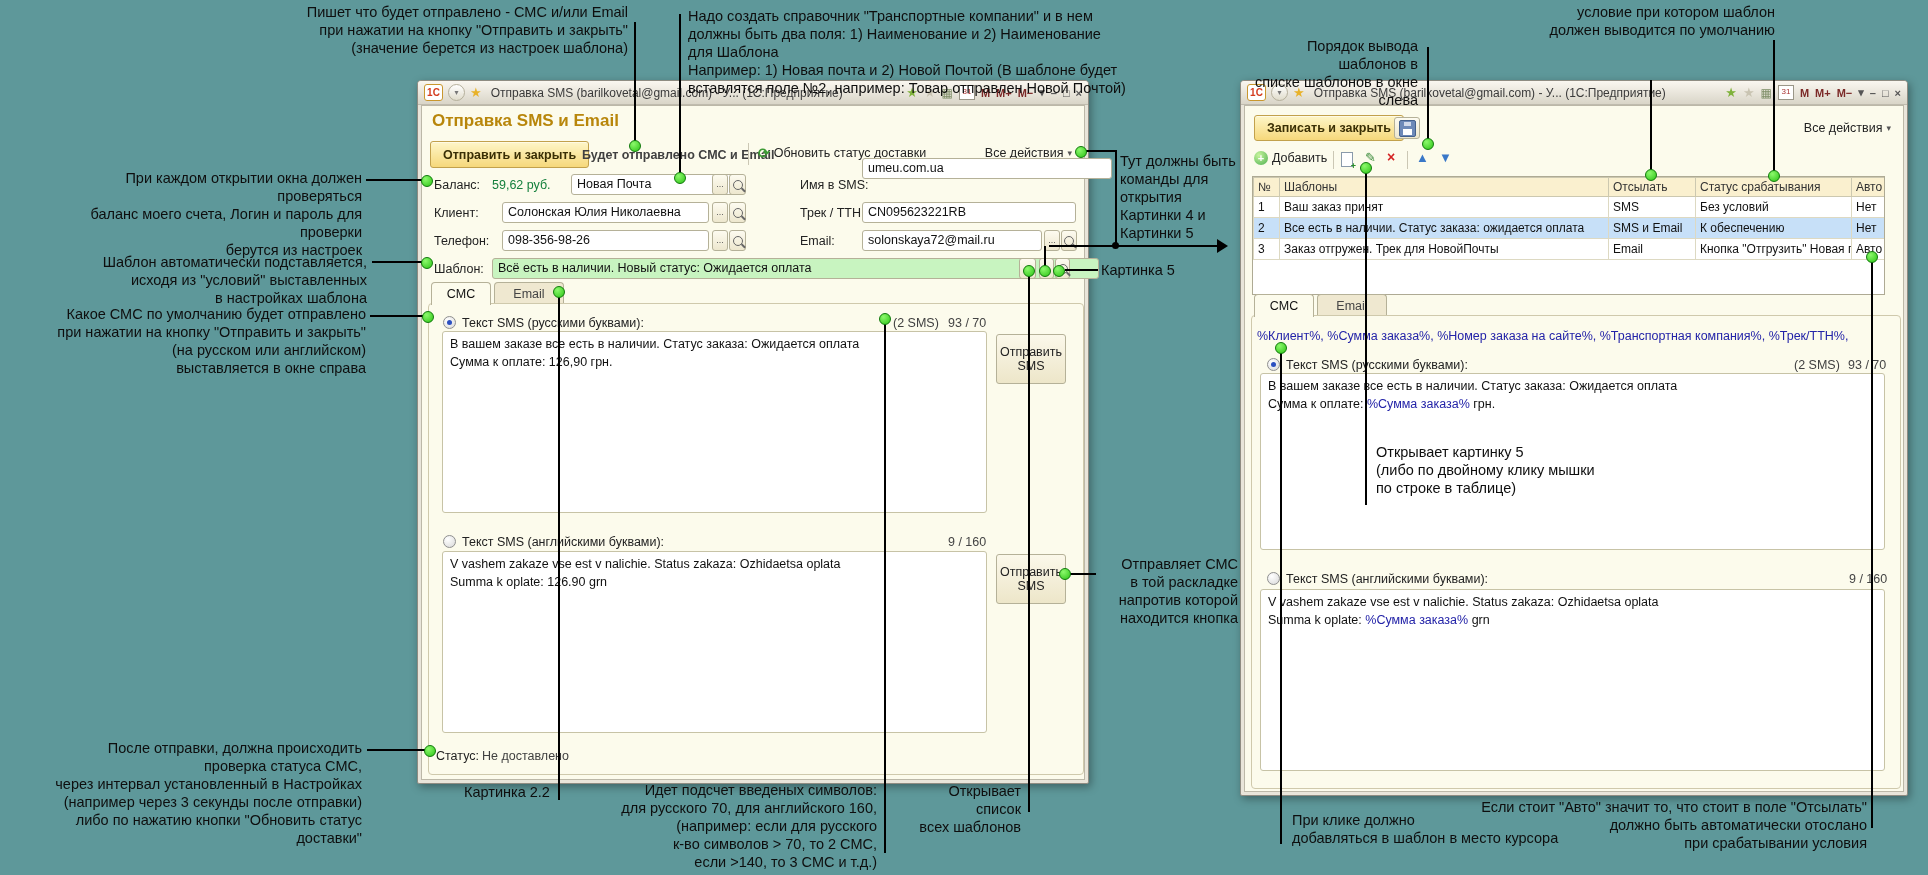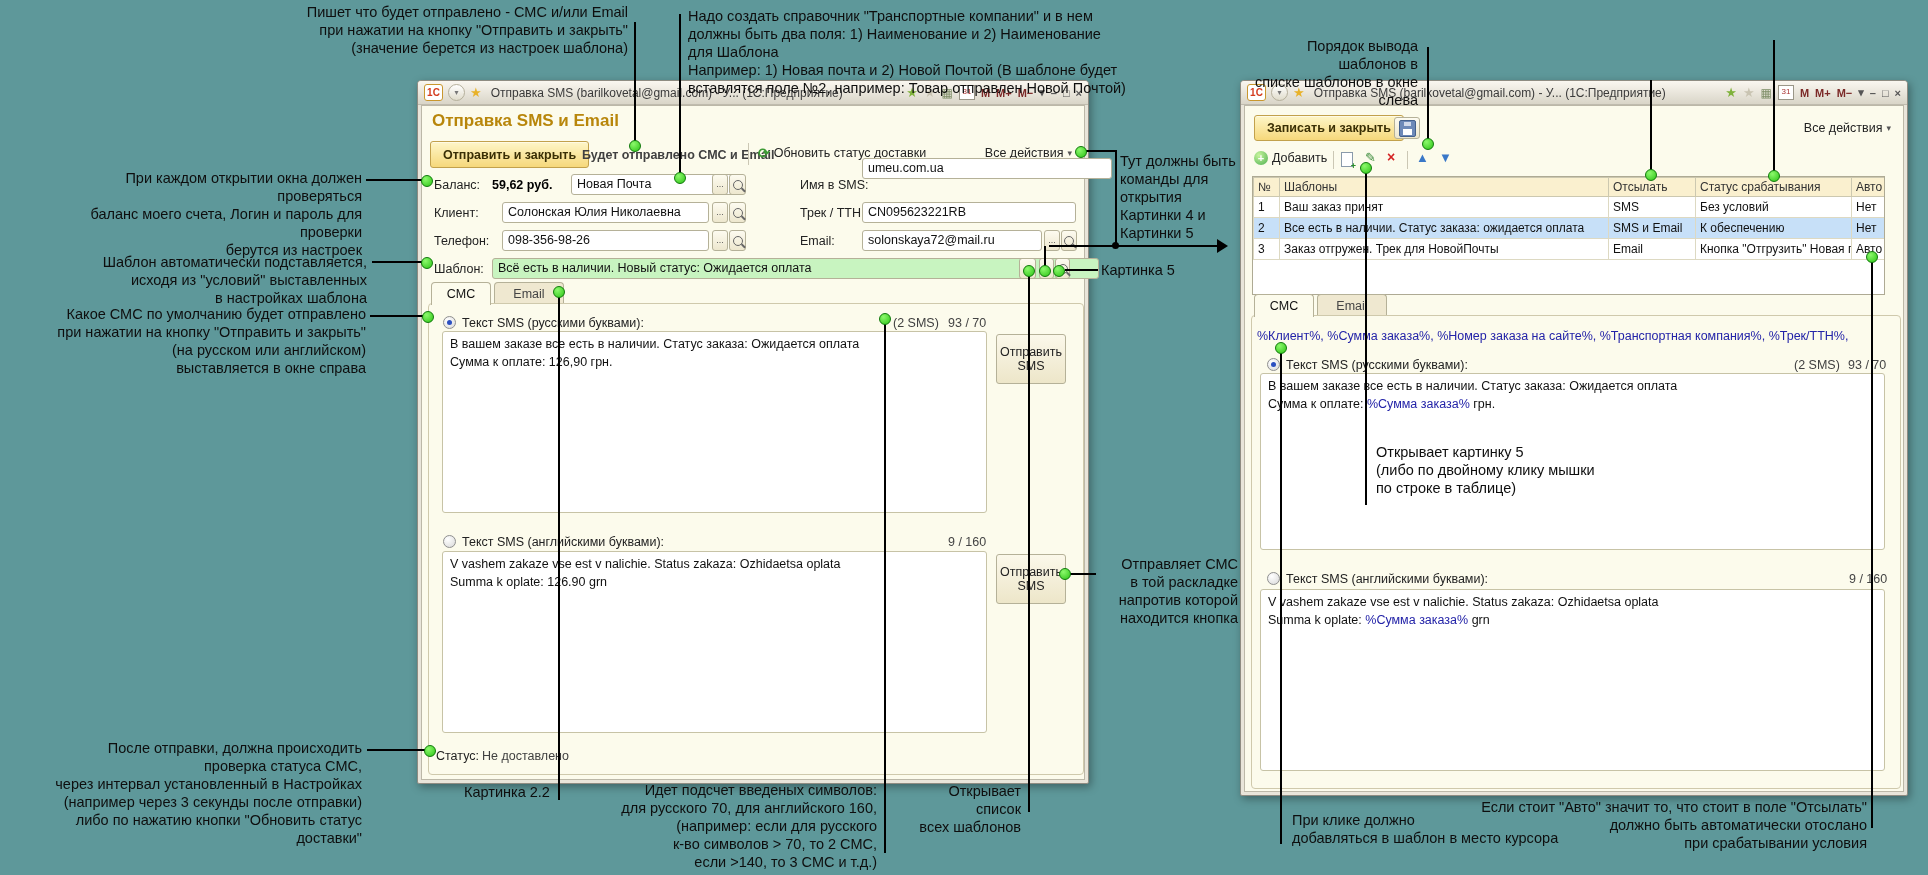--- a/index.html
+++ b/index.html
@@ -26,21 +26,21 @@
   .tb-m{color:#7B2927;font-weight:bold;font-size:11px;}
   .tb-ctl{color:#555;font-size:11px;font-weight:bold;}
   .tb-cal{display:inline-block;width:14px;height:13px;border:1px solid #9a9688;background:#fff;
     font-size:8px;line-height:12px;text-align:center;color:#a33;}
   .tb-calc{color:#7d8d66;font-size:12px;}
   .vsep{position:absolute;width:1px;background:#CBC7B4;}
 
   
   .h1{position:absolute;font-size:17px;font-weight:bold;color:#B8860B;}
   .lbl{position:absolute;font-size:12.5px;color:#222;white-space:nowrap;}
-  .blue{color:#000000;font-weight:bold;text-align:center;}
+  .blue{color:#15803d;font-weight:normal;text-align:center;}
   .red{color:#404040;}
   .field{position:absolute;height:21px;background:#fff;border:1px solid #B5B198;border-radius:3px;
     font-size:12.5px;padding:2px 5px;box-sizing:border-box;white-space:nowrap;overflow:hidden;}
   .field.green{background:#C8F4C0;}
   .sq{position:absolute;height:21px;background:linear-gradient(#FDFBF0,#EDE7CE);border:1px solid #B5B198;
     border-radius:3px;box-sizing:border-box;display:flex;align-items:center;justify-content:center;
     font-size:9px;color:#555;line-height:1;}
   .mag{width:8px;height:8px;border:1.5px solid #666;border-radius:50%;position:relative;display:inline-block;}
   .mag::after{content:"";position:absolute;width:5px;height:1.5px;background:#666;transform:rotate(45deg);right:-4px;bottom:-2px;}
   .ybtn{position:absolute;background:linear-gradient(#FEF6C8,#F6D87B);border:1px solid #C2A14C;border-radius:3px;
@@ -334,20 +334,22 @@
 открытия
 Картинки 4 и
 Картинки 5</div>
   <div class="annot" style="left:1101px;top:262px">Картинка 5</div>
   <div class="annot ar" style="left:1098px;top:556px;width:140px">Отправляет СМС
 в той раскладке
 напротив которой
 находится кнопка</div>
   <div class="annot ar" style="left:1244px;top:38px;width:174px">Порядок вывода шаблонов в
 списке шаблонов в окне слева</div>
+  <div class="annot ar" style="left:1475px;top:4px;width:300px">условие при котором шаблон
+должен выводится по умолчанию</div>
   <div class="annot" style="left:1292px;top:812px;width:290px">При клике должно
 добавляться в шаблон в место курсора</div>
   <div class="annot ar" style="left:1452px;top:799px;width:415px">Если стоит "Авто" значит то, что стоит в поле "Отсылать"
 должно быть автоматически отослано
 при срабатывании условия</div>
   <div class="annot" style="left:1376px;top:444px;width:240px;z-index:6">Открывает картинку 5
 (либо по двойному клику мышки
  по строке в таблице)</div>
 
   <div class="vl" style="left:634px;top:22px;height:120px"></div>

